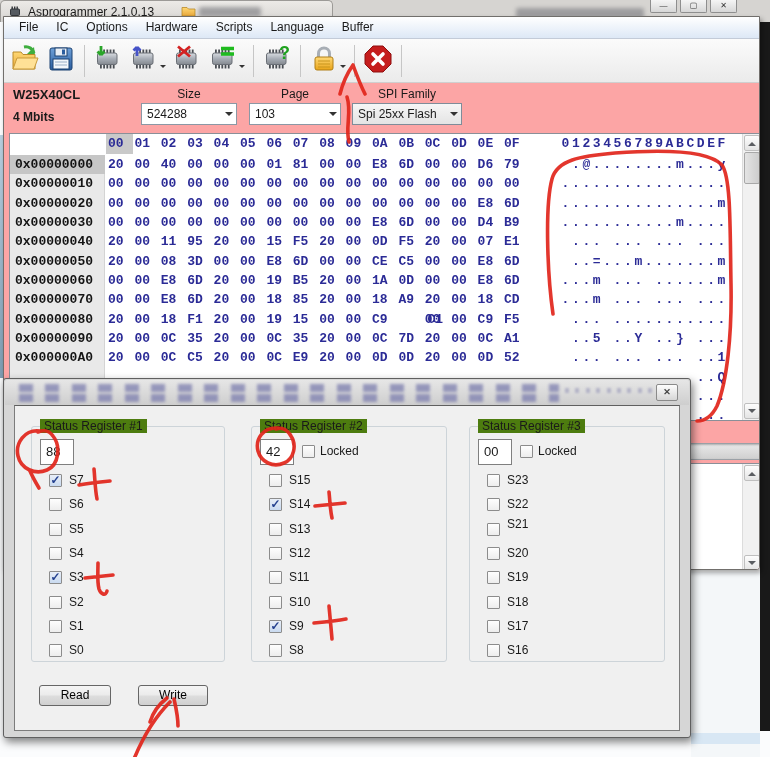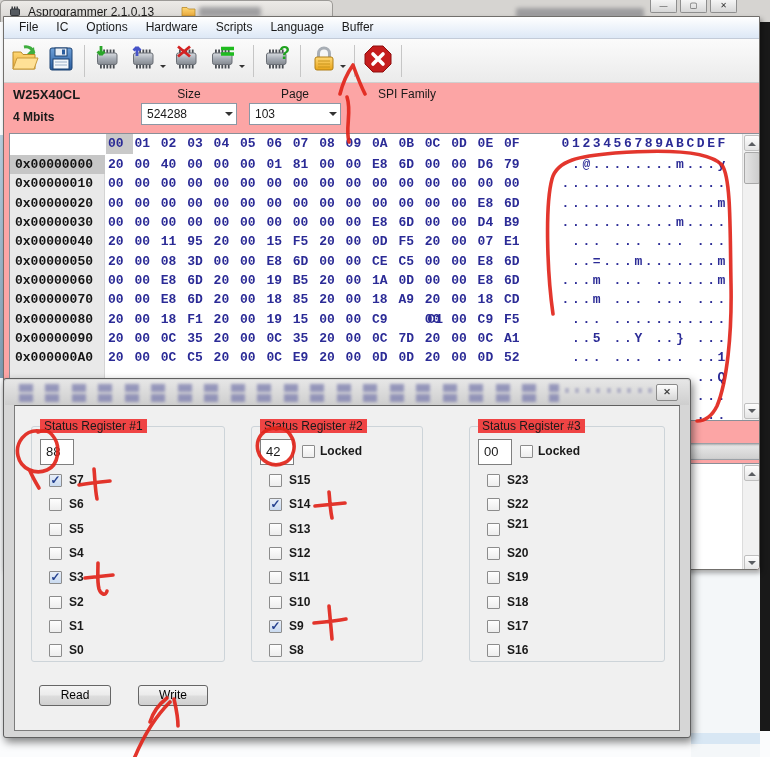--- a/index.html
+++ b/index.html
@@ -102,28 +102,28 @@
   .glass-dots { position:absolute; height:5px; filter:blur(1px); opacity:.5;
                background:repeating-linear-gradient(90deg,#8d8db4 0 4px,transparent 4px 10.4px); }
   .dlg-title-text { position:absolute; left:22px; top:5px; font-size:12.5px; }
   .dlg-close { position:absolute; right:11px; top:4px; width:22px; height:17px;
                background:linear-gradient(#fdfdfd,#d6d6d6); border:1px solid #8a8a8a;
                border-radius:2px; font-size:9px; line-height:15px; text-align:center;
                color:#444; font-weight:bold; }
   .dlg-client { position:absolute; left:10px; top:26px; width:666px; height:326px;
                 background:#f0f0f0; border:1px solid #7c7c7c; border-top-color:#5f5f5f; }
   .group { position:absolute; top:20px; height:236px; border:1px solid #cdd4d9; border-radius:3px; }
-  .group-label { position:absolute; left:8px; top:-8px; background:#ef4444; padding:0 4px; font-size:12px; }
+  .group-label { position:absolute; left:8px; top:-8px; background:#4d7c0f; padding:0 4px; font-size:12px; }
   .val-field { position:absolute; left:8px; top:12px; width:34px; height:26px; background:#fff;
                border:1px solid #7f7f7f; font-size:13px; padding:4px 0 0 5px; }
   .cb { position:absolute; width:13px; height:13px; background:linear-gradient(#fefefe,#ededed);
         border:1px solid #8c8c8c; border-radius:1px; font-size:12px; line-height:10px;
         text-align:center; color:#23408f; font-weight:bold; }
   .cb.on { background:linear-gradient(#e8eef7,#c9daf0); }
-  .cb-label { position:absolute; font-size:12px; line-height:13px;font-weight:bold; }
+  .cb-label { position:absolute; font-size:12px; line-height:13px; }
   .dlg-btn { position:absolute; top:279px; height:21px; background:linear-gradient(#f5f5f5 0%,#ebebeb 48%,#dddddd 52%,#d0d0d0 100%);
              border:1px solid #666; border-radius:3px; font-size:12px; text-align:center;
              line-height:19px; }
 
   
   #annot { position:absolute; inset:0; z-index:5; pointer-events:none; }
 </style>
 </head>
 <body>
 
@@ -338,20 +338,26 @@
         </span>
     </div>
     <div class="abs combo-label" style="left:245px; top:70px; width:92px;">Page</div>
     <div class="abs combo" style="left:245px; top:86px; width:92px;">
       <span class="val">103</span>
       <span class="arr">
           <i></i>
         </span>
     </div>
     <div class="abs combo-label" style="left:348px; top:70px; width:110px;">SPI Family</div>
+    <div class="abs combo raised" style="left:348px; top:86px; width:110px; border-color:#7f8c99;">
+      <span class="val">Spi 25xx Flash</span>
+      <span class="arr">
+          <i></i>
+        </span>
+    </div>
 
     <div class="abs hex-panel hex-mono" id="hexpanel">
       <div class="addr-gutter"></div>
       <div class="hex-header" id="hexheader">
         <div class="hh-hl"></div>
       <span class="hh" style="left: 98px;">00</span>
           <span class="hh" style="left: 124.4px;">01</span>
           <span class="hh" style="left: 150.8px;">02</span>
           <span class="hh" style="left: 177.2px;">03</span>
           <span class="hh" style="left: 203.6px;">04</span>
@@ -874,21 +880,21 @@
           <span class="cb-label" style="left: 37px; top: 120.05px;">S4</span>
           <div class="cb on" style="left: 17px; top: 144.4px;">✓</div>
           <span class="cb-label" style="left: 37px; top: 144.4px;">S3</span>
           <div class="cb" style="left: 17px; top: 168.75px;"></div>
           <span class="cb-label" style="left: 37px; top: 168.75px;">S2</span>
           <div class="cb" style="left: 17px; top: 193.1px;"></div>
           <span class="cb-label" style="left: 37px; top: 193.1px;">S1</span>
           <div class="cb" style="left: 17px; top: 217.45px;"></div>
           <span class="cb-label" style="left: 37px; top: 217.45px;">S0</span>
         </div>
-        <div class="group" style="left: 236px; width: 172px; padding-left: 47px;">
+        <div class="group" style="left: 236px; width: 196px; padding-left: 47px;">
           <span class="group-label">Status Register #2</span>
           <div class="val-field">42</div>
           <div class="cb" style="left: 50px; top: 18px;"></div>
           <span class="cb-label" style="left: 68px; top: 18px;">Locked</span>
           <div class="cb" style="left: 17px; top: 47px;"></div>
           <span class="cb-label" style="left: 37px; top: 47px;">S15</span>
           <div class="cb on" style="left: 17px; top: 71.35px;">✓</div>
           <span class="cb-label" style="left: 37px; top: 71.35px;">S14</span>
           <div class="cb" style="left: 17px; top: 95.7px;"></div>
           <span class="cb-label" style="left: 37px; top: 95.7px;">S13</span>

